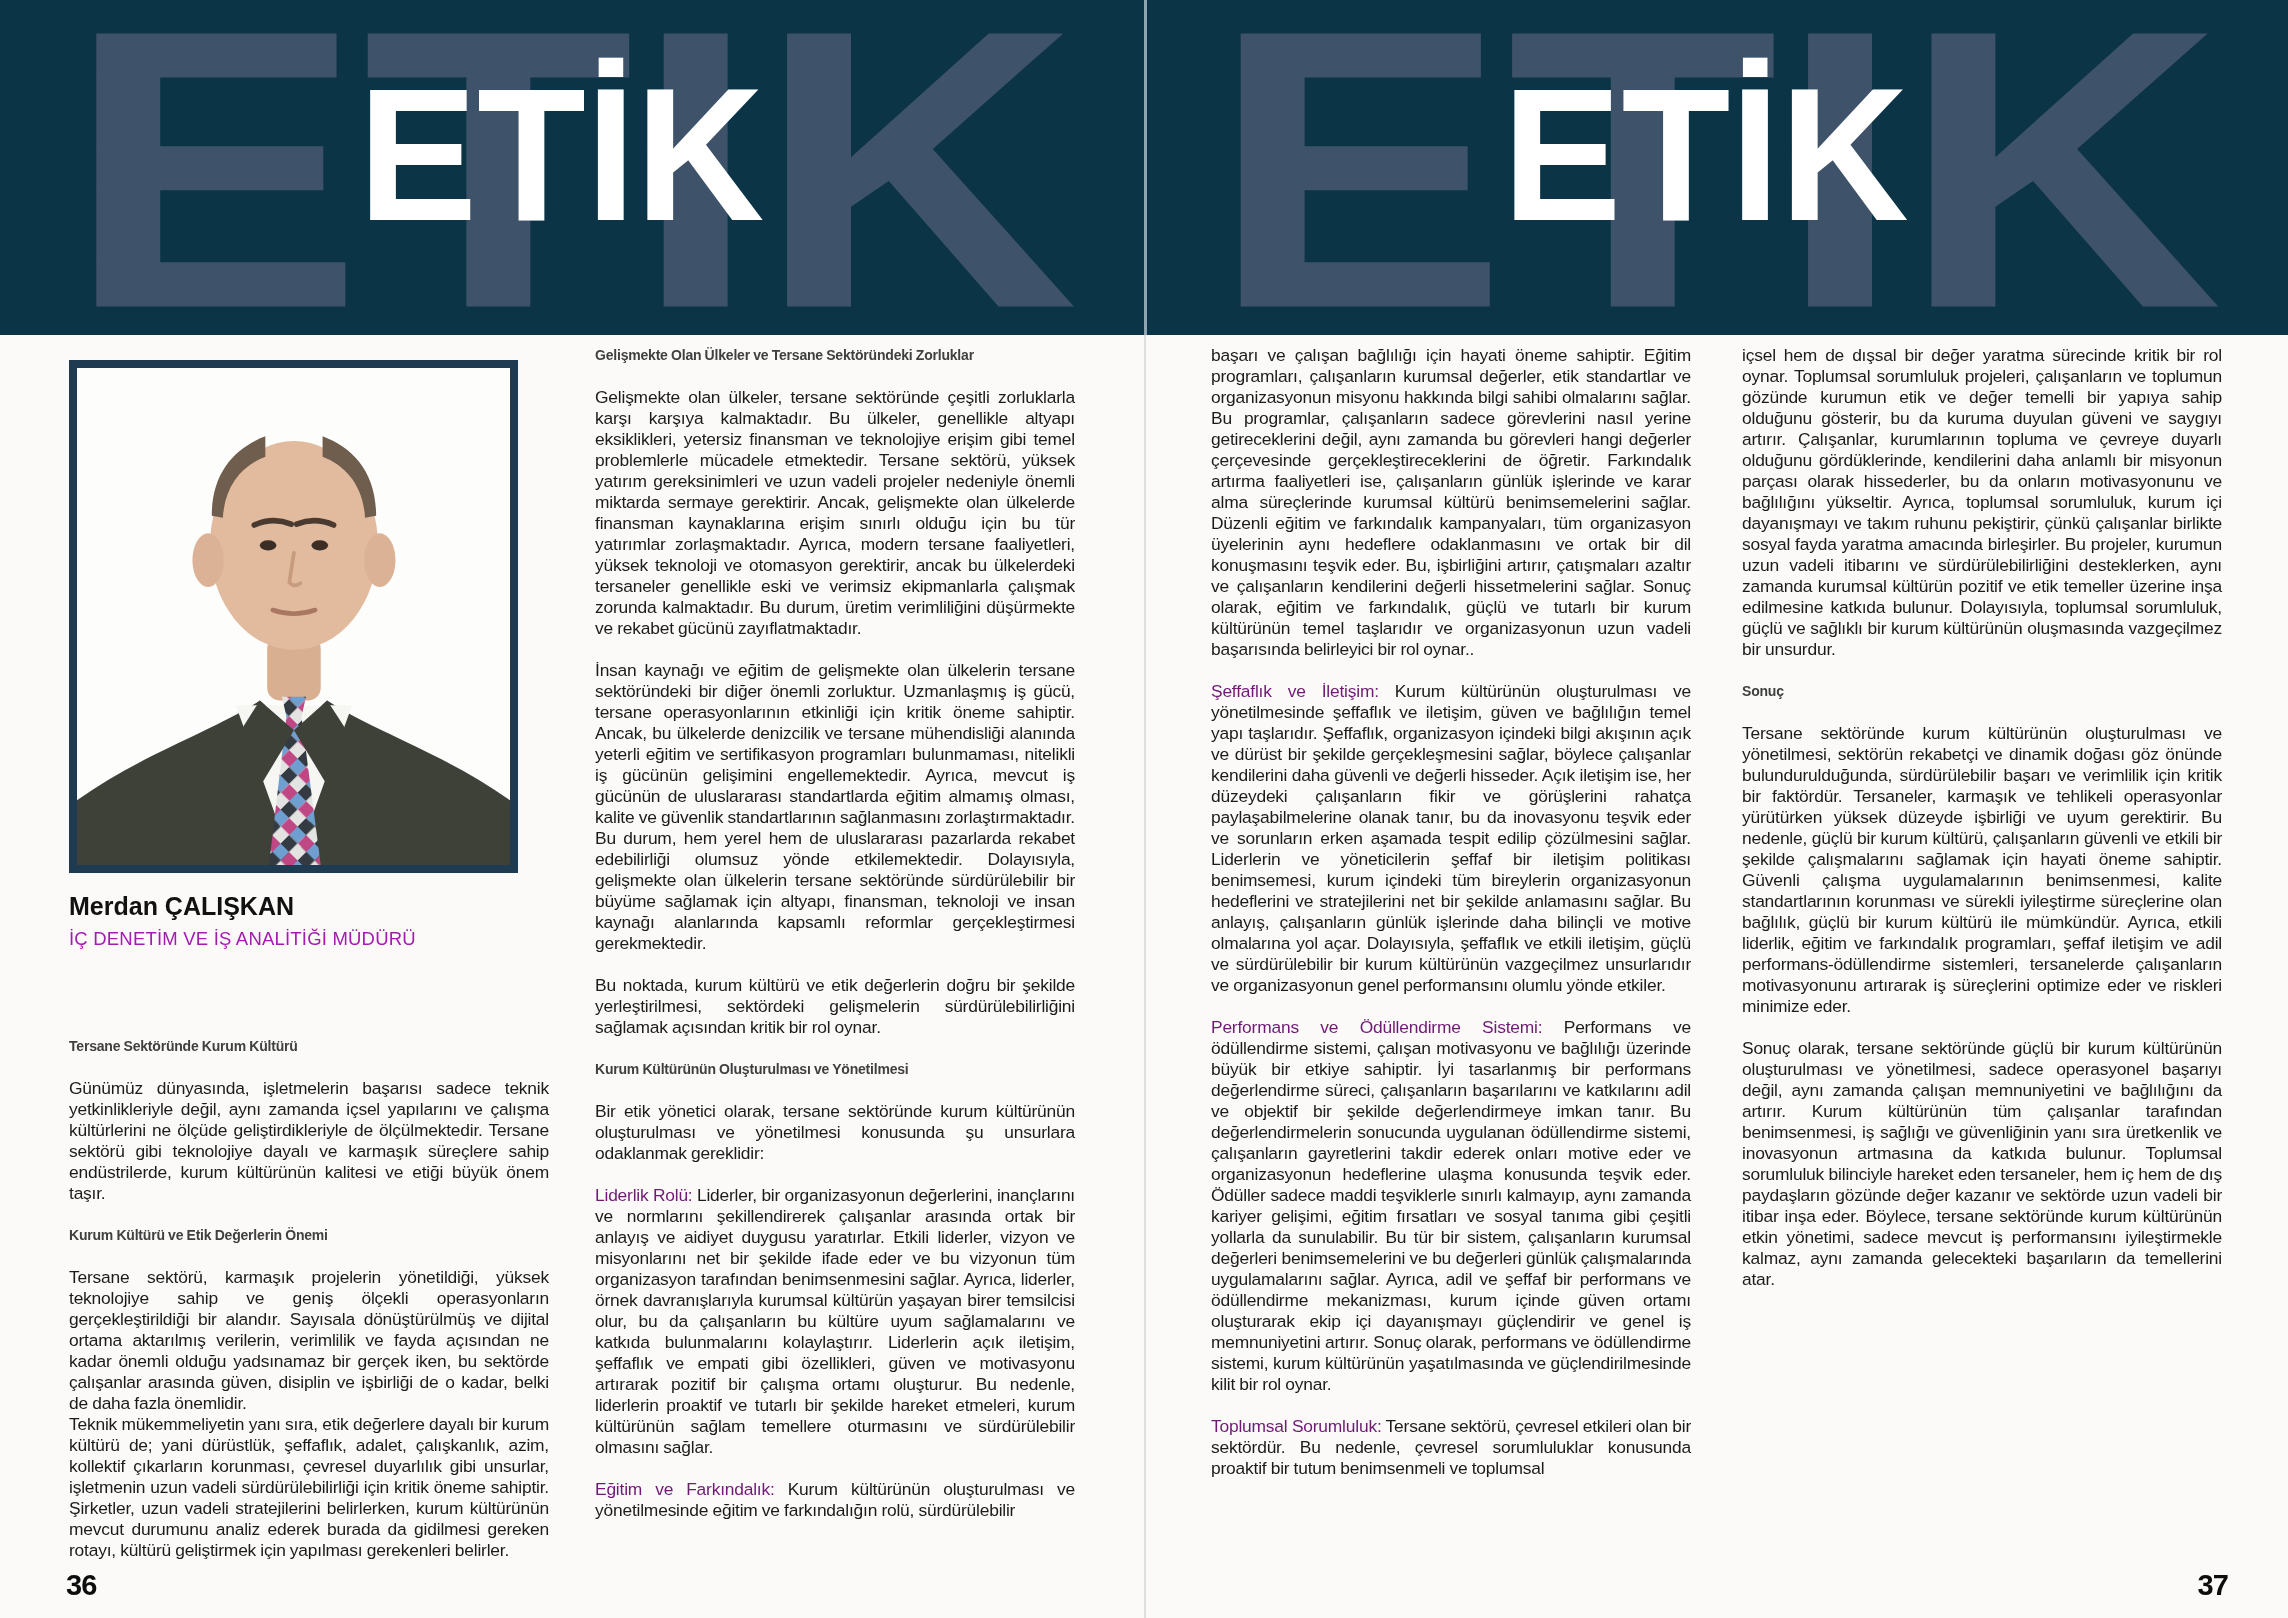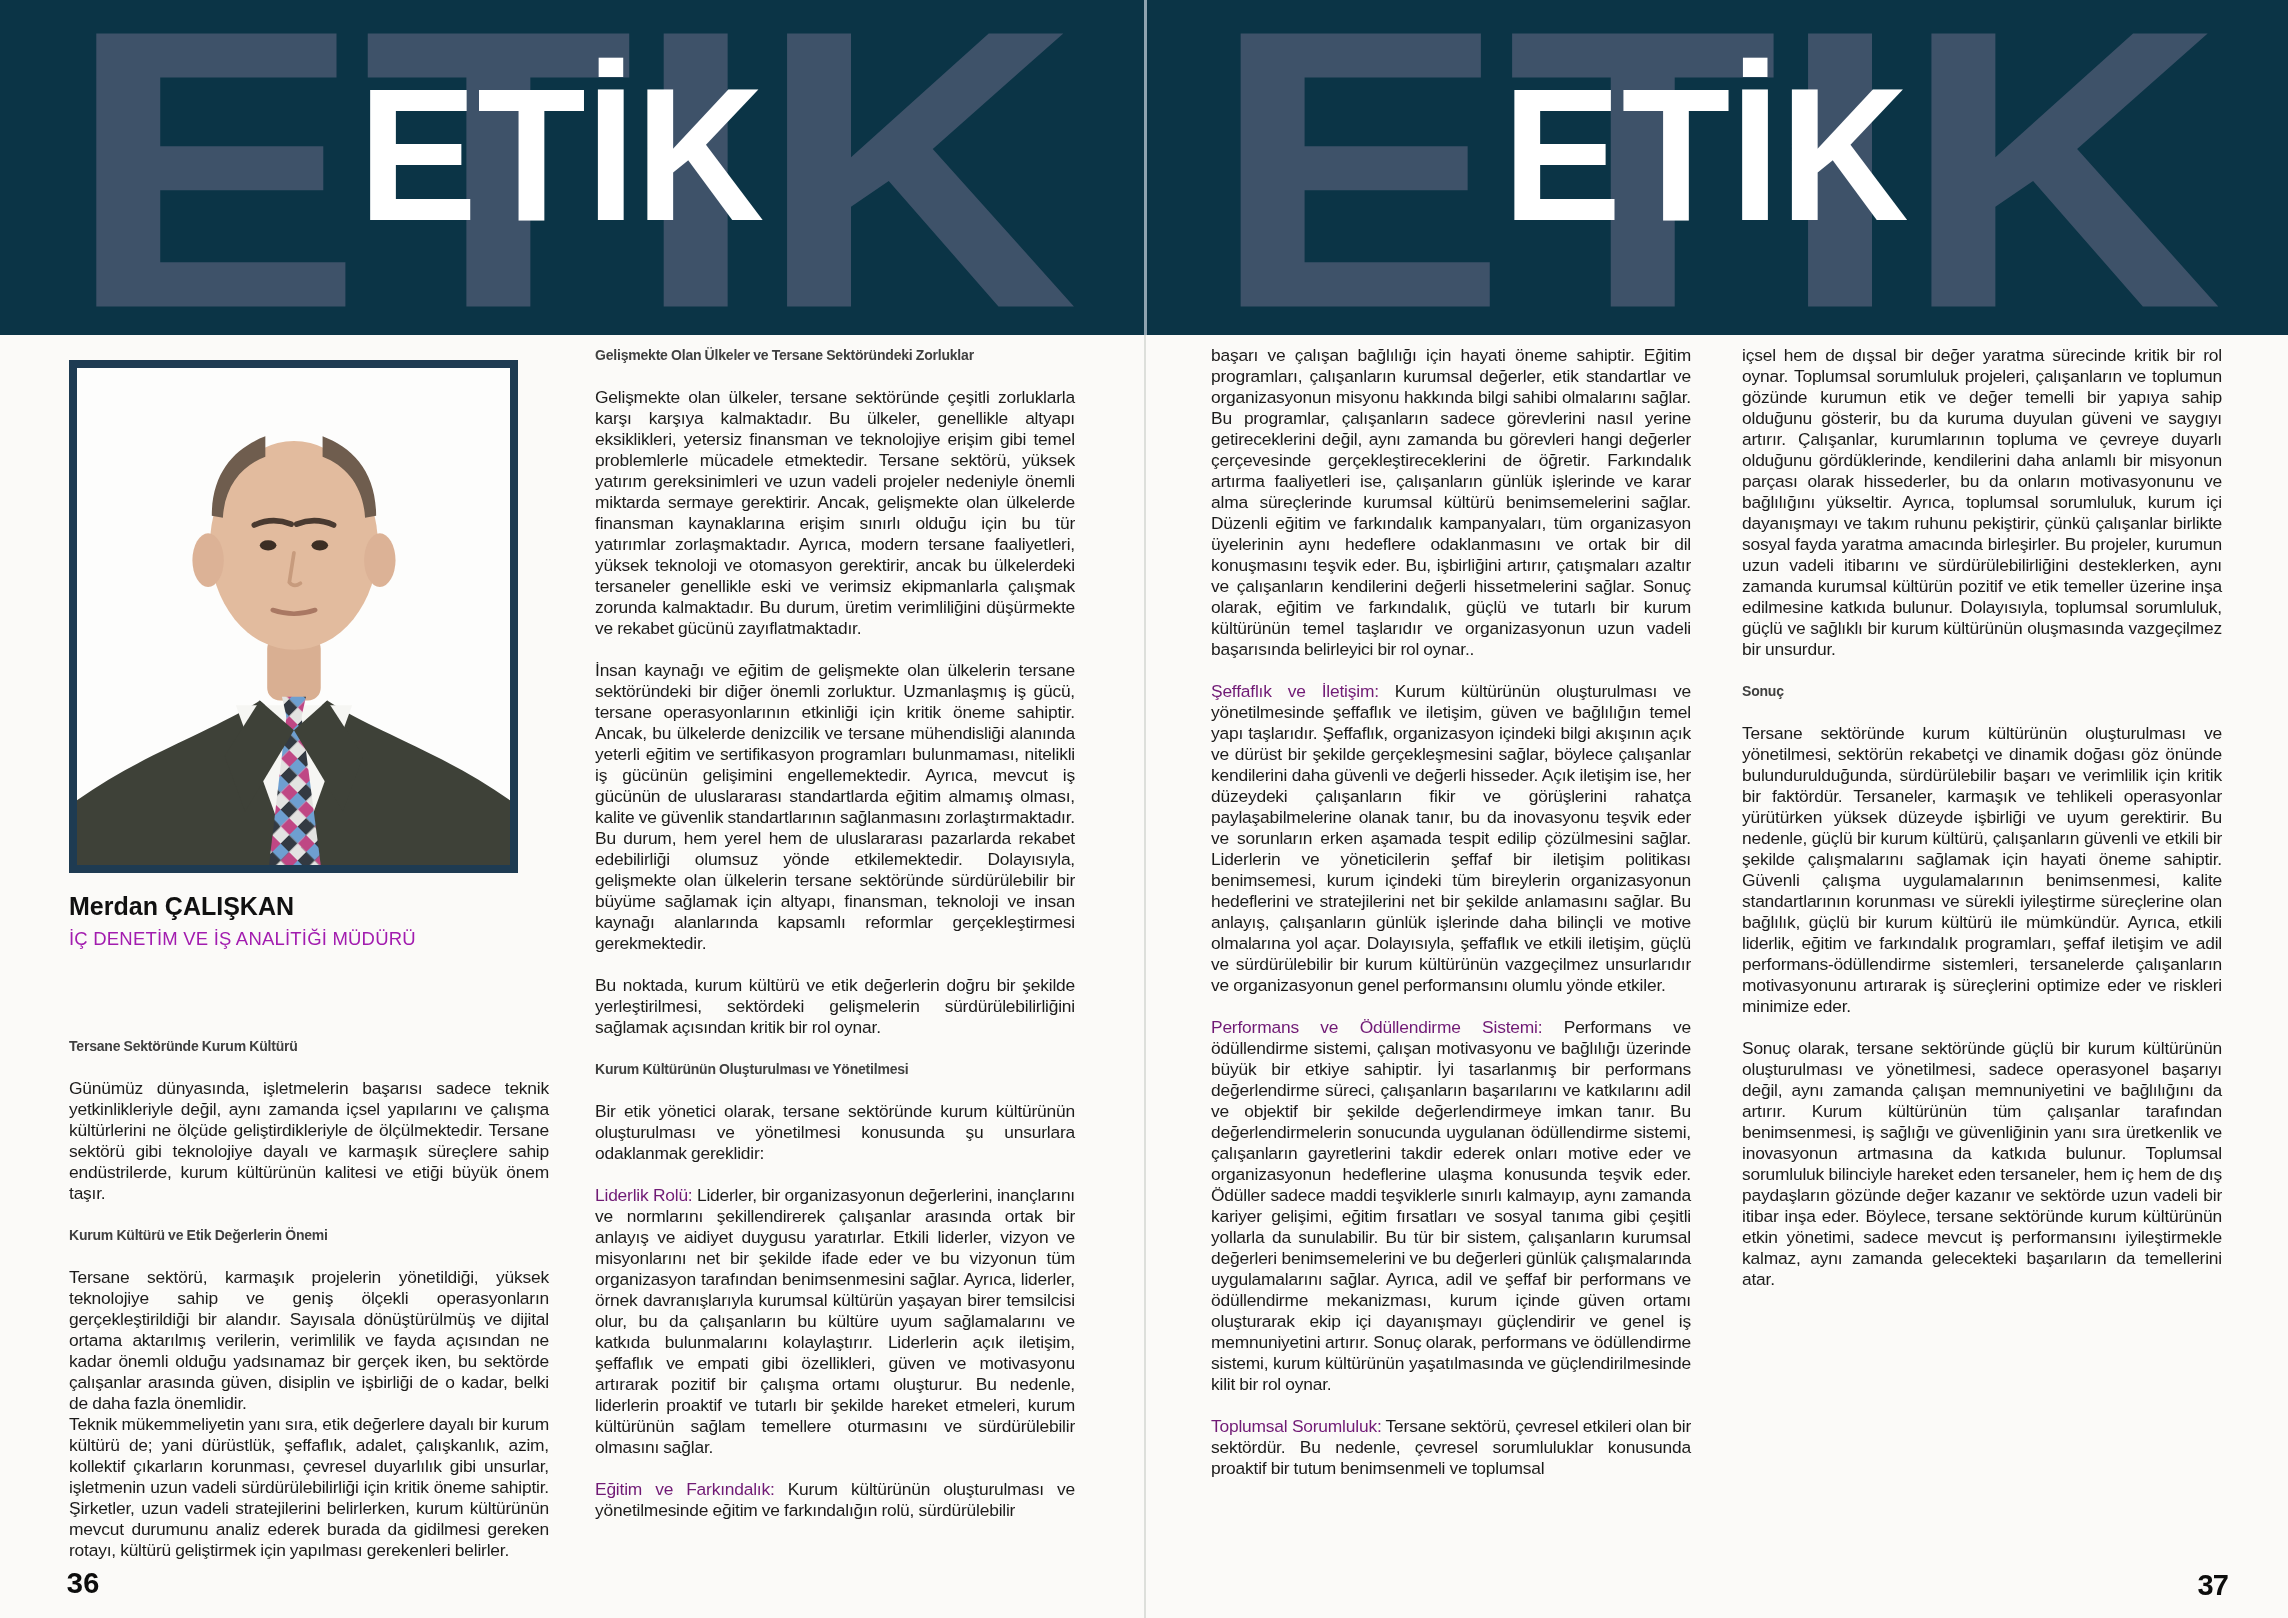--- a/index.html
+++ b/index.html
@@ -49,21 +49,21 @@
   .lead { font-weight:normal; color:#701a75; }
   
   .author-block { position:absolute; left:69px; top:892px; width:480px; }
   .author-name { font-size:25px; font-weight:bold; color:#111; line-height:29.5px; }
   .author-title { font-size:18.5px; color:#a21caf; line-height:24px; margin-top:5.5px; letter-spacing:0.2px; }
   
   .page-num {
     position:absolute; top:1569px; font-size:29px; font-weight:bold; color:#0d0d0d;
     font-stretch:condensed; letter-spacing:-0.9px;
   }
-  #page-num-left  { left:66px;font-family:Liberation Mono, monospace; }
+  #page-num-left  { left:66px; }
   #page-num-right { right:61px; text-align:right; }
 </style>
 </head>
 <body>
 
 <div id="canvas">
 
   <div class="band">
     <svg width="2289" height="335" viewBox="0 0 2480 363">
       <text x="72" y="332" font-family="Liberation Sans, sans-serif" font-weight="bold" font-size="430" textLength="1096" lengthAdjust="spacingAndGlyphs" fill="#3e5269">ETIK</text>

